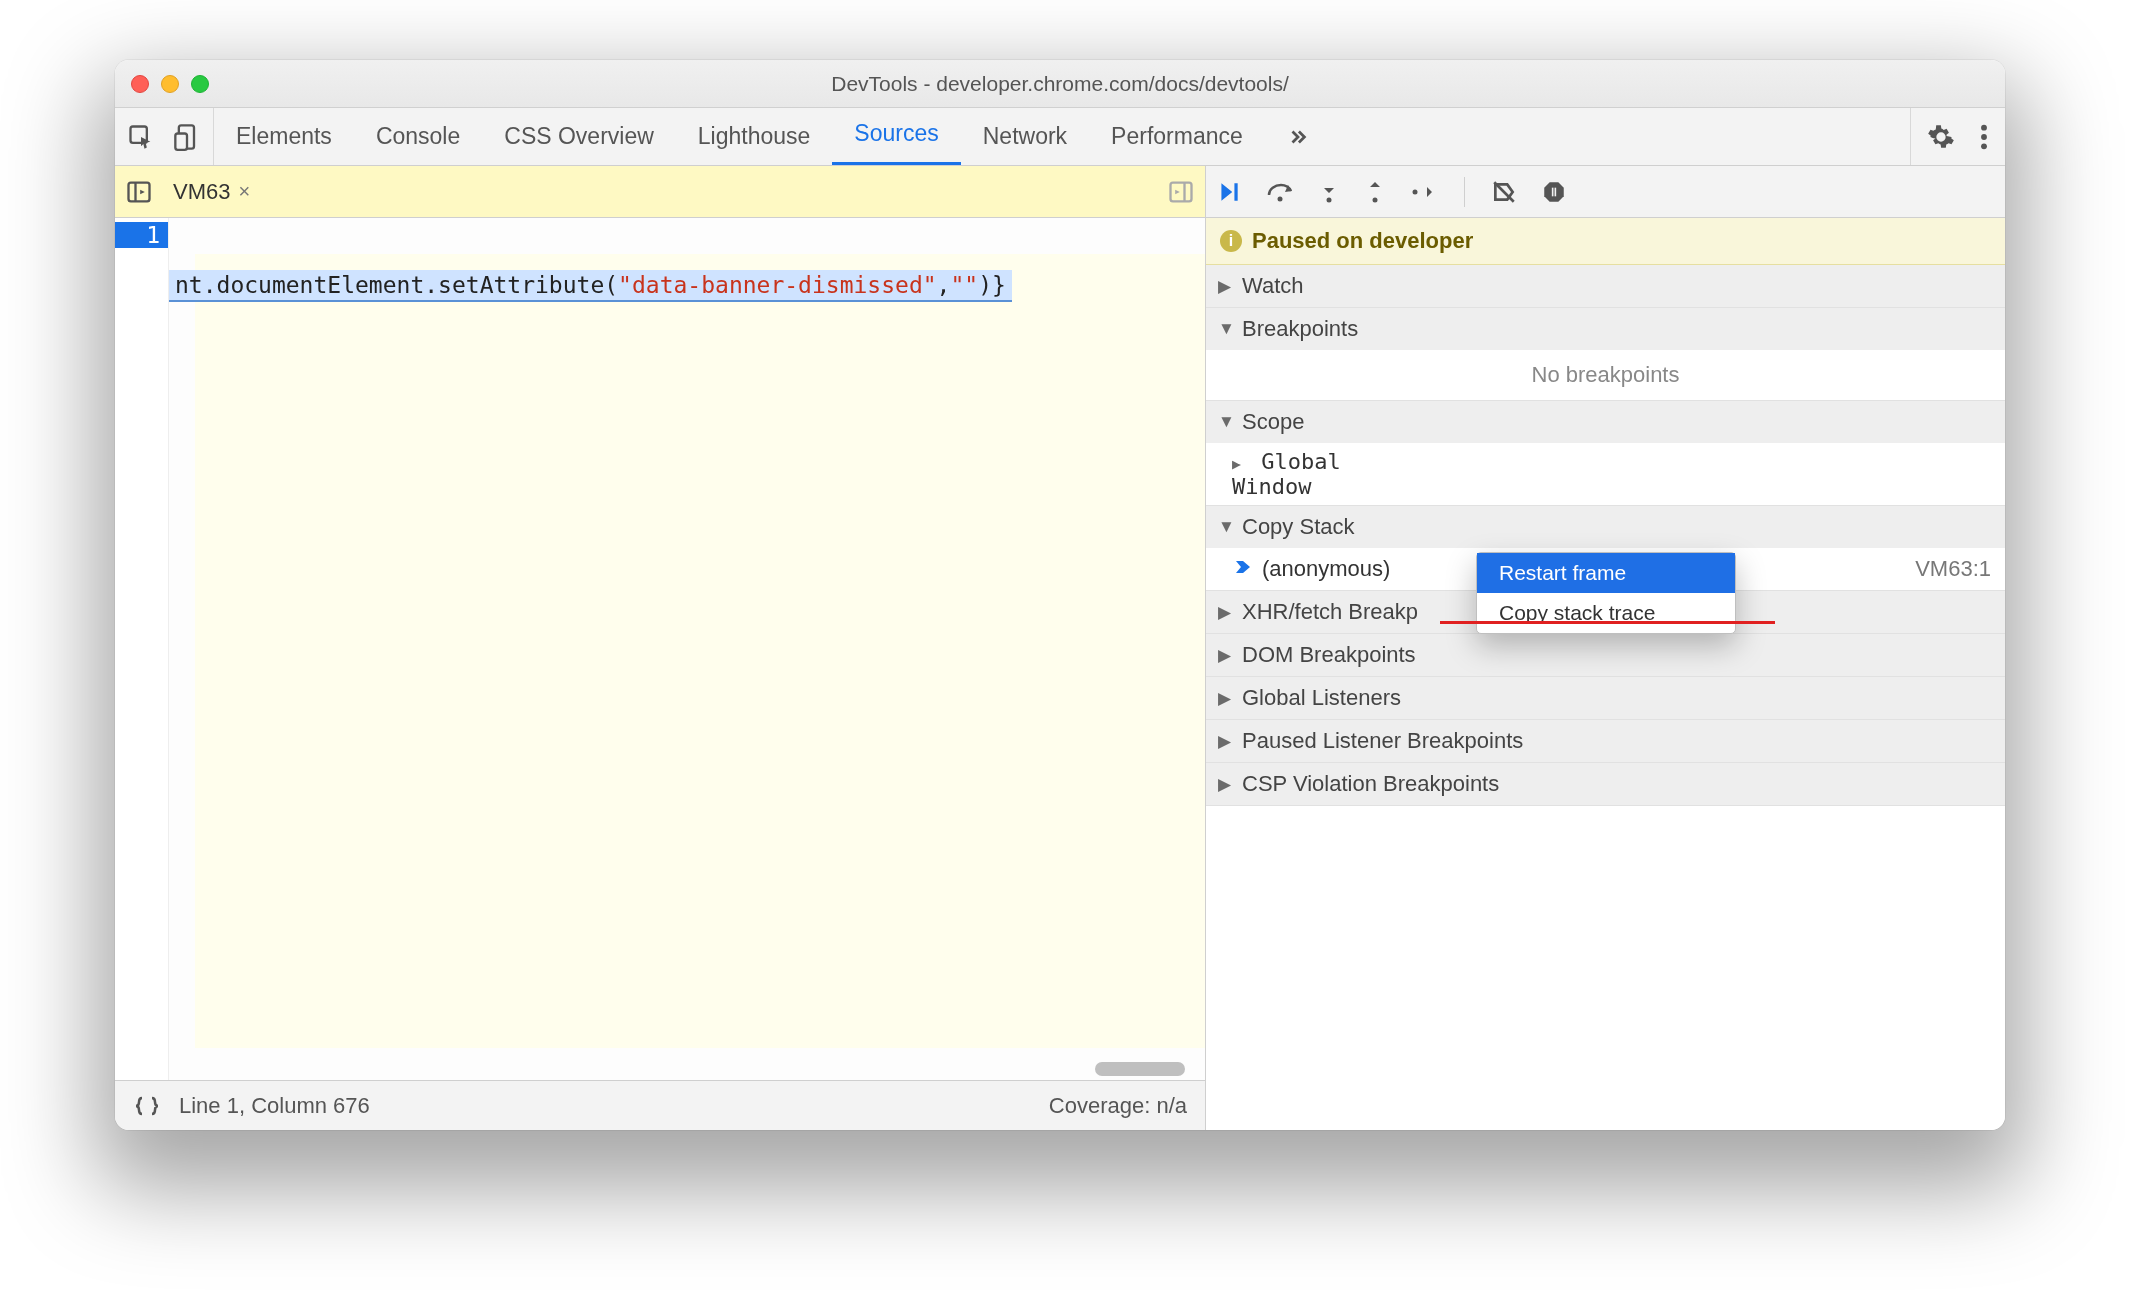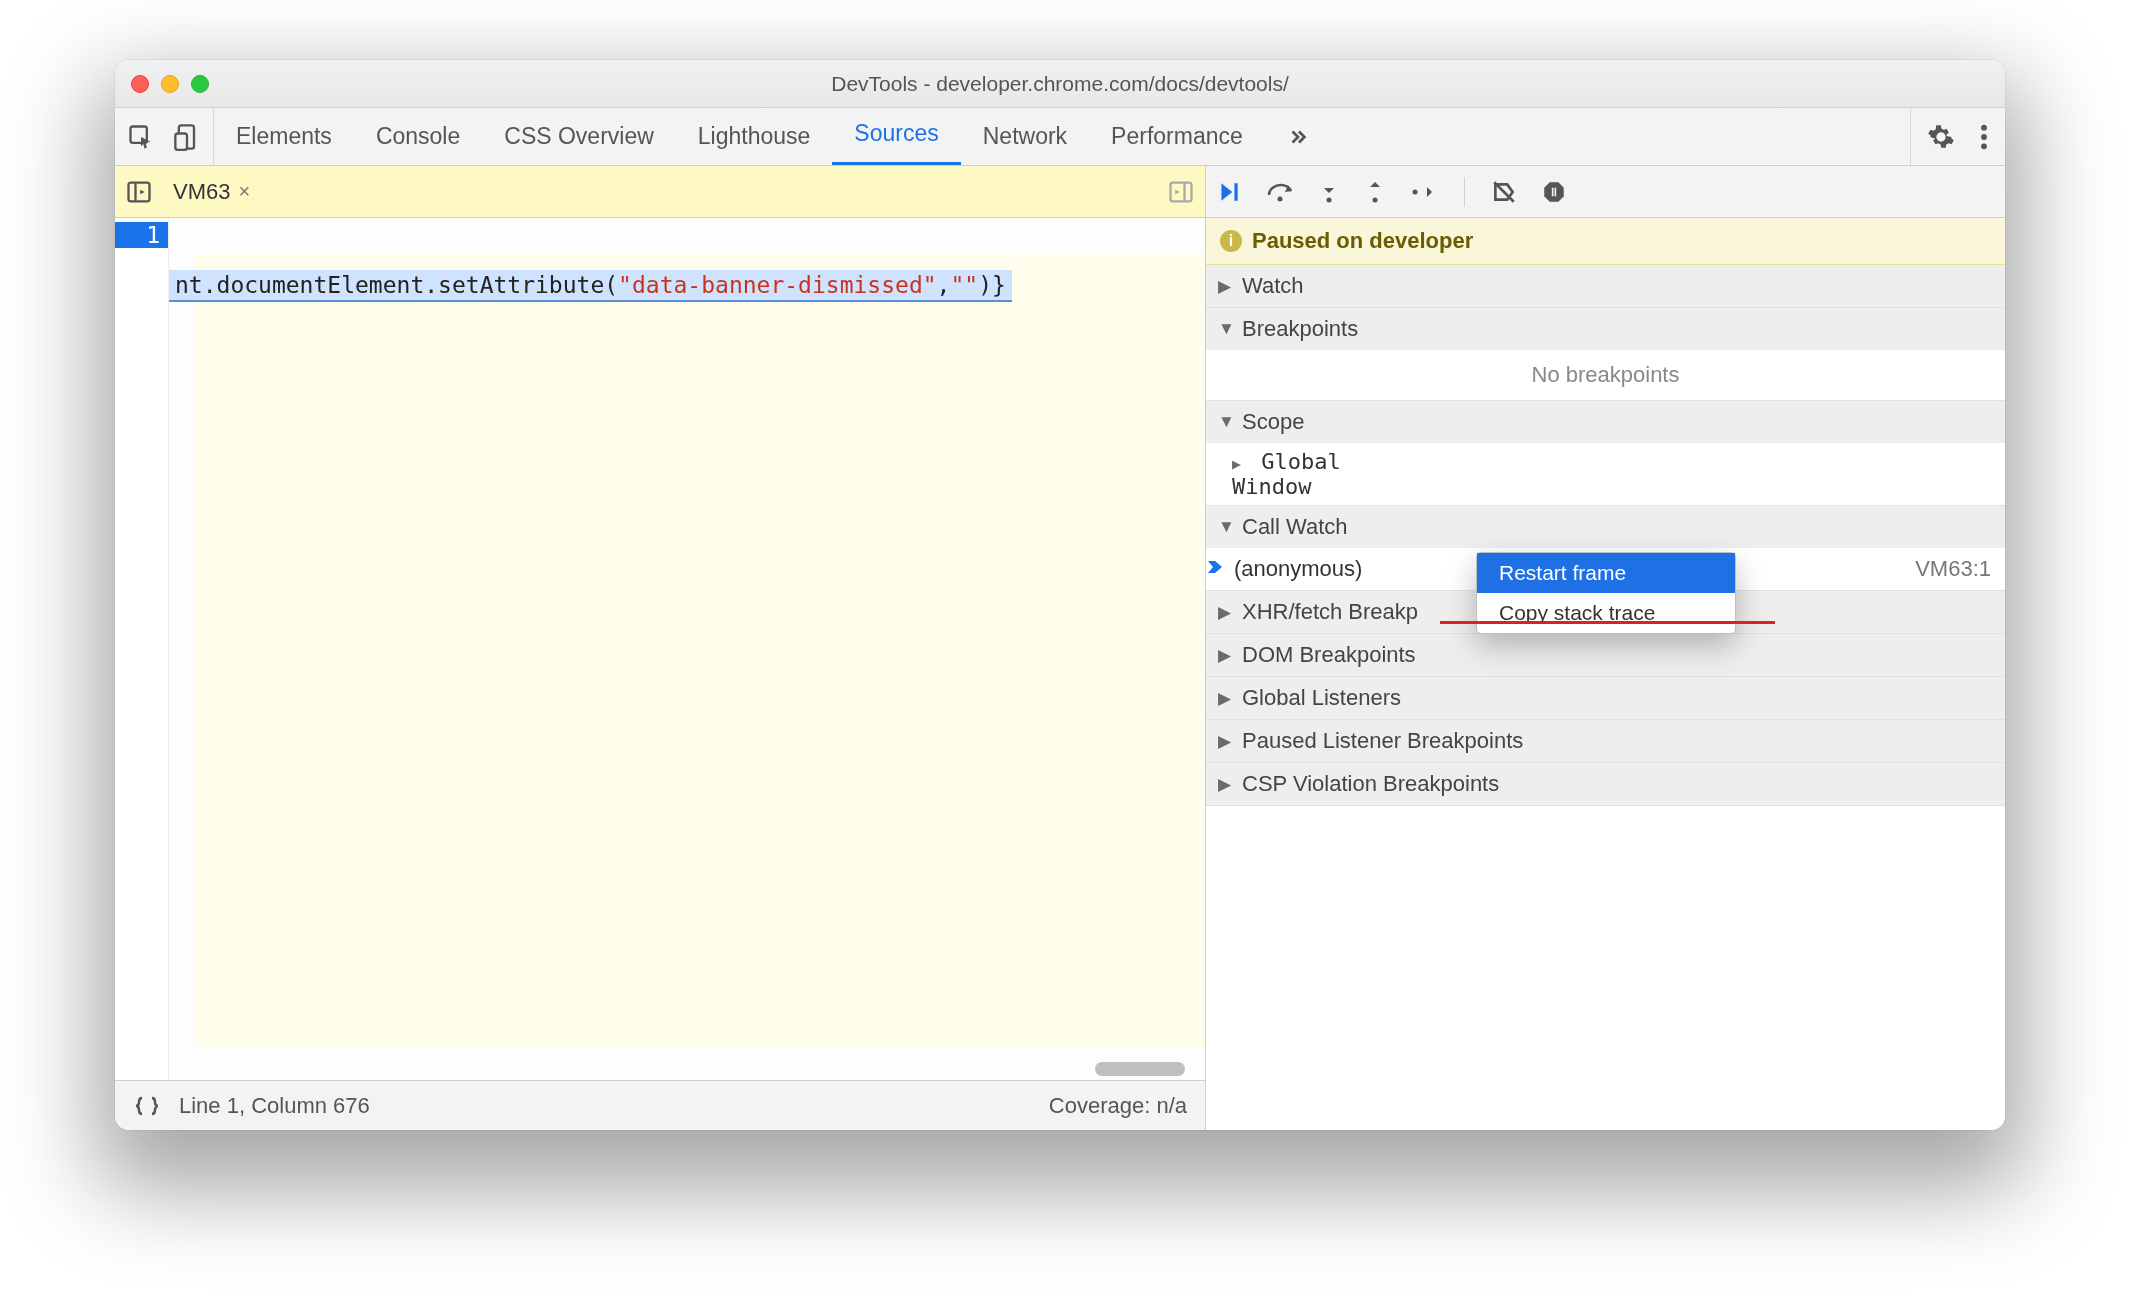--- a/index.html
+++ b/index.html
@@ -77,21 +77,21 @@
   .dbg-toolbar { height:52px; border-bottom:1px solid #cfcfcf; background:#f3f3f3; display:flex; align-items:center; padding:0 10px; gap:24px;}
   .dbg-toolbar .divider { width:1px; height:30px; background:#cfcfcf; margin:0 2px;}
   .paused-banner { background:#f9f6da; color:#6b5c00; padding:10px 14px; font-size:22px; font-weight:700; display:flex; align-items:center; gap:10px; border-bottom:1px solid #e6dfa0;}
   .paused-banner .info-i { width:22px; height:22px; border-radius:50%; background:#c9b84a; color:#fff; font-size:16px; display:flex; align-items:center; justify-content:center; font-weight:900;}
   .section { border-bottom:1px solid #e1e1e1; }
   .section-header { background:#eeeeee; padding:8px 12px; font-size:22px; color:#444; display:flex; align-items:center; gap:8px; cursor:pointer;}
   .tri { font-size:17px; color:#6b6b6b; width:16px; display:inline-block; }
   .section-body { background:#fff; }
   .empty-msg { text-align:center; color:#888; font-size:22px; padding:12px 0;}
   .scope-row { display:flex; padding:6px 12px 6px 26px; font-family: Menlo, Consolas, monospace; font-size:22px; color:#333; justify-content:space-between;flex-direction:column;}
-  .stack-row { display:flex; align-items:flex-start; padding:8px 14px 8px 0; font-size:22px; color:#333; gap:10px;}
+  .stack-row { display:flex; align-items:flex-start; padding:8px 14px 8px 0; font-size:22px; color:#333; gap:10px;margin-left:28px;}
   .stack-row .arrow-icon { color:#1a73e8; }
   .stack-row .loc { margin-left:auto; color:#777; }
   .collapsed-header { background:#eeeeee; padding:8px 12px; font-size:22px; color:#444; display:flex; align-items:center; gap:8px; border-bottom:1px solid #e1e1e1; cursor:pointer;}
   
   .ctx-menu {
     position:absolute; background:#fff; border:1px solid #bfbfbf; border-radius:5px;
     box-shadow: 0 12px 30px rgba(0,0,0,0.25);
     font-size:21px; color:#333; min-width:260px; z-index:50;
   }
   .ctx-item { padding:8px 22px; cursor:pointer;}
@@ -288,21 +288,21 @@
             <div class="scope-row">
               <span><span class="tri" style="font-size:15px;">▶</span> <span>Global</span></span>
               <span>Window</span>
             </div>
           </div>
         </div>
 
         <div class="section">
           <div class="section-header">
             <span class="tri">▼</span>
-            <span>Call Watch</span>
+            <span>Copy Stack</span>
           </div>
           <div class="section-body">
             <div class="stack-row">
               <span class="arrow-icon">
                 <svg width="18" height="18" viewBox="0 0 18 18" fill="#1a73e8">
                     <path d="M2 3h7l7 6-7 6H2l5-6z"></path>
                   </svg>
               </span>
               <span>(anonymous)</span>
               <span class="loc">VM63:1</span>

